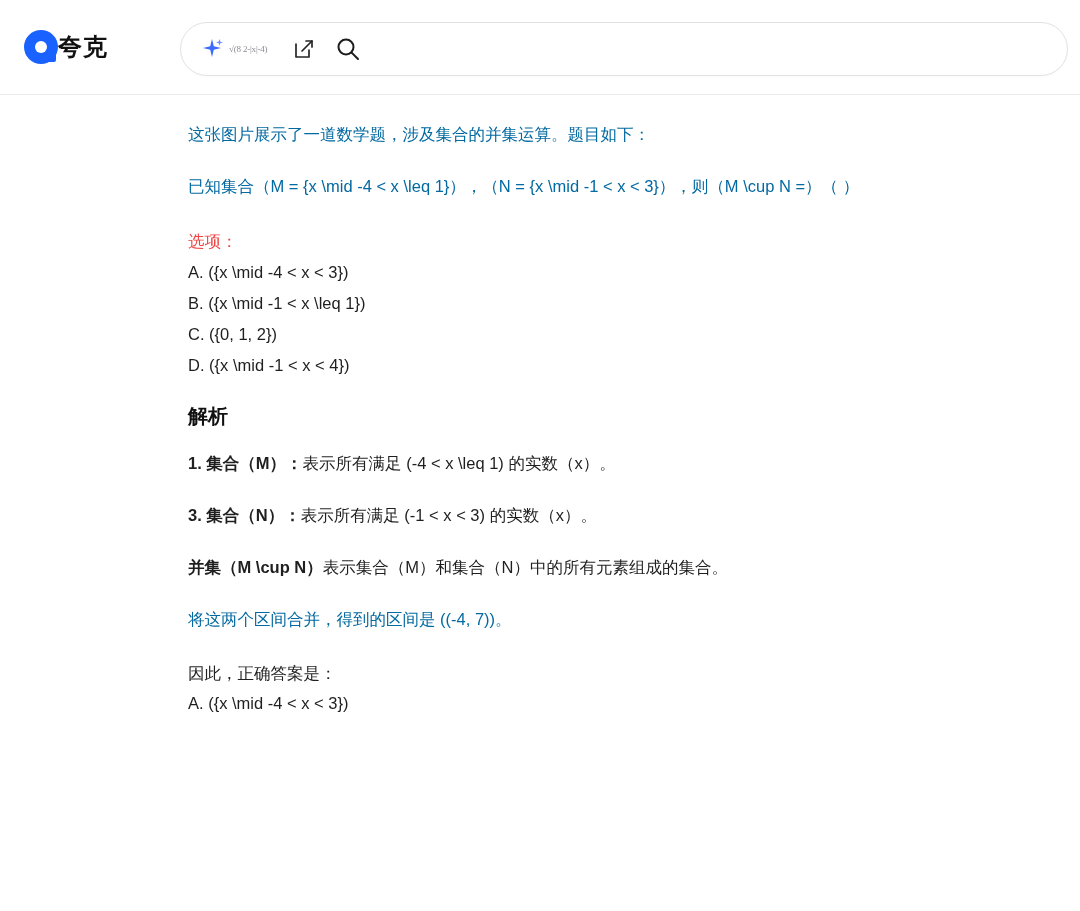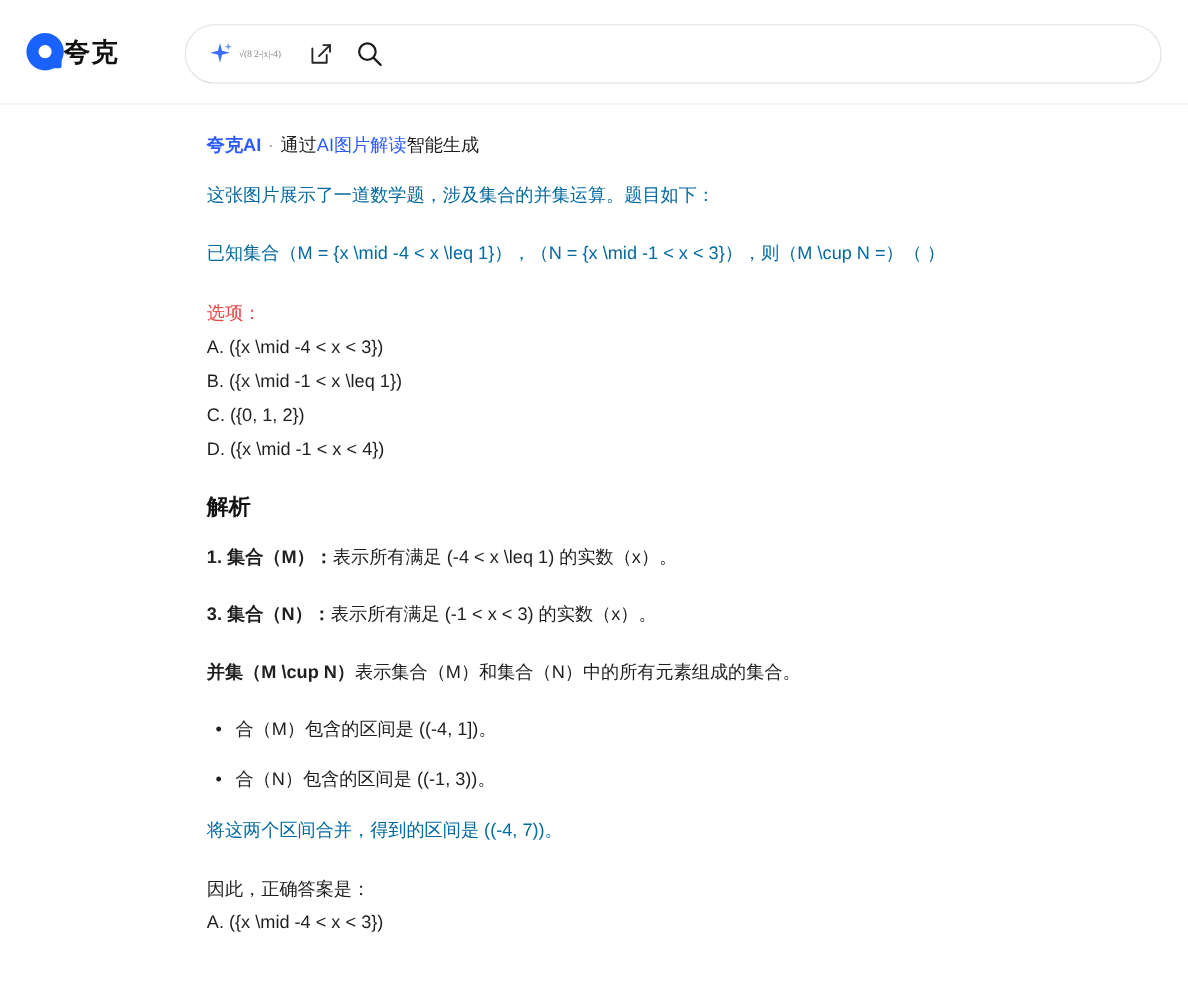--- a/index.html
+++ b/index.html
@@ -63,21 +63,21 @@
   }
   .brand-name {
     font-size: 24px;
     font-weight: bold;
     letter-spacing: 1px;
     color: #111111;
   }
 
   .search-wrap {
     position: absolute;
-    left: 168px;
+    left: 180px;
     top: 22px;
     width: 888px;
     height: 54px;
     box-sizing: border-box;
     border: 1px solid #e2e2e5;
     border-radius: 27px;
     background: #ffffff;
     display: flex;
     align-items: center;
     box-shadow: 0 1px 2px rgba(0,0,0,0.02);
@@ -252,23 +252,20 @@
         <path d="M17.6 17.6 L24 24"></path>
       </svg>
     </div>
 
   </div>
 </div>
 
 <div class="content">
   <div class="col">
 
-    <div class="source-line">
-      <span class="brandref">夸克AI</span><span class="dot">·</span><span class="tail">通过</span><span class="link">AI图片解读</span><span class="tail">智能生成</span>
-    </div>
 
     <p class="para">这张图片展示了一道数学题，涉及集合的并集运算。题目如下：</p>
 
     <p class="para">已知集合（M = {x \mid -4 &lt; x \leq 1}），（N = {x \mid -1 &lt; x &lt; 3}），则（M \cup N =）（ ）</p>
 
     <div class="opt-block">
       <div class="opt-label">选项：</div>
       <div class="opt-item">A. ({x \mid -4 &lt; x &lt; 3})</div>
       <div class="opt-item">B. ({x \mid -1 &lt; x \leq 1})</div>
       <div class="opt-item">C. ({0, 1, 2})</div>
@@ -282,24 +279,20 @@
     </div>
 
     <div class="num-item">
       <b>3. 集合（N）：</b><span>表示所有满足 (-1 &lt; x &lt; 3) 的实数（x）。</span>
     </div>
 
     <div class="num-item">
       <b>并集（M \cup N）</b><span>表示集合（M）和集合（N）中的所有元素组成的集合。</span>
     </div>
 
-    <ul class="bullets">
-      <li>合（M）包含的区间是 ((-4, 1])。</li>
-      <li>合（N）包含的区间是 ((-1, 3))。</li>
-    </ul>
 
     <p class="para">将这两个区间合并，得到的区间是 ((-4, 7))。</p>
 
     <div class="final">因此，正确答案是：</div>
     <div class="final">A. ({x \mid -4 &lt; x &lt; 3})</div>
 
   </div>
 </div>
 
 </body></html>

